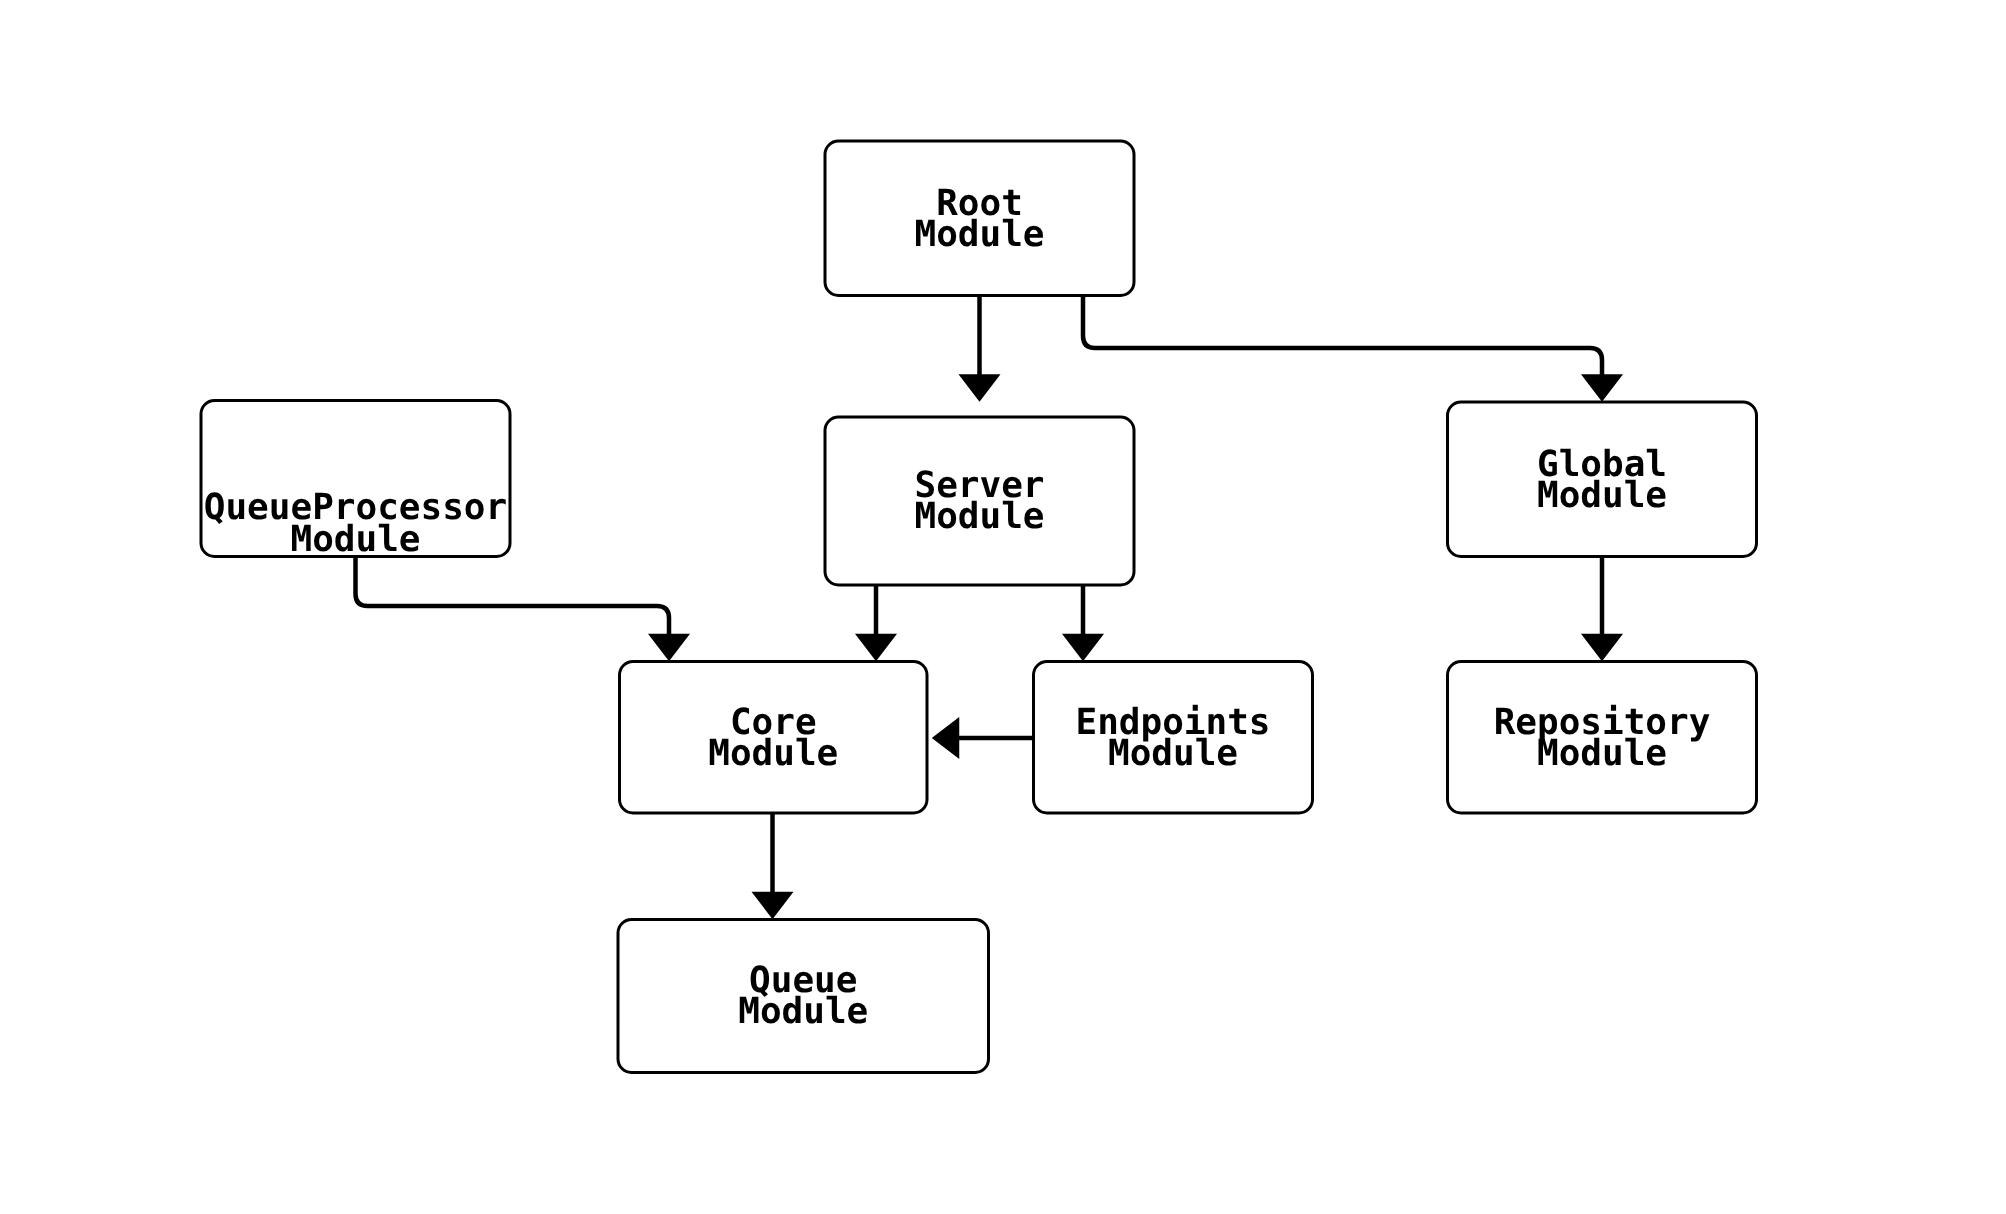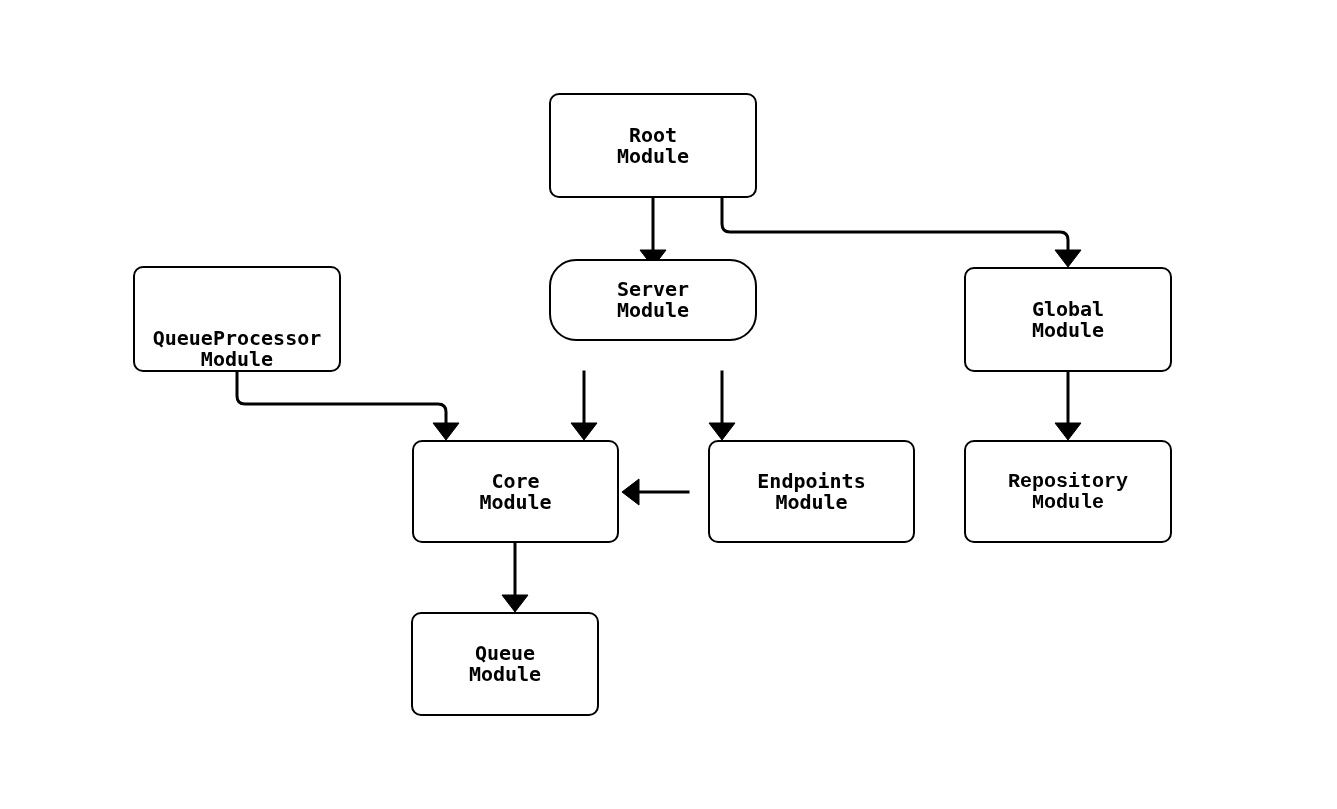--- a/index.html
+++ b/index.html
@@ -37,36 +37,36 @@
     position: absolute;
     box-sizing: border-box;
     background: #ffffff;
     border: 2.5px solid #000000;
     border-radius: 10px;
     display: flex;
     align-items: center;
     justify-content: center;
   }
   .node .label {
-    font-size: 20px;
+    font-size: 24px;
     font-weight: bold;
     line-height: 21px;
     color: #000000;
     text-align: center;
     white-space: pre-line;
   }
   
   .n-root          { left: 549px;  top: 93px;  width: 208px; height: 105px; }
   .n-queueprocessor{ left: 133px;  top: 266px; width: 208px; height: 106px; align-items: flex-end; }
-  .n-server        { left: 549px;  top: 259px; width: 208px; height: 82px; border-radius: 27px; }
+  .n-server        { left: 549px;  top: 277px; width: 208px; height: 114px; }
   .n-global        { left: 964px;  top: 267px; width: 208px; height: 105px; align-items: center; }
   .n-core          { left: 412px;  top: 440px; width: 207px; height: 103px; align-items: center; }
-  .n-endpoints     { left: 688px;  top: 440px; width: 207px; height: 103px; margin-left: 20px; }
-  .n-repository    { left: 964px;  top: 440px; width: 208px; height: 103px; font-family: Liberation Mono, monospace; }
-  .n-queue         { left: 411px;  top: 612px; width: 188px; height: 104px; border-radius: 10px; }
+  .n-endpoints     { left: 688px;  top: 440px; width: 188px; height: 103px; }
+  .n-repository    { left: 964px;  top: 440px; width: 208px; height: 103px; }
+  .n-queue         { left: 411px;  top: 612px; width: 249px; height: 104px; border-radius: 10px; }
 </style>
 </head>
 <body>
 
 <div class="canvas">
 
   <svg class="edges" viewBox="0 0 1337 809" xmlns="http://www.w3.org/2000/svg">
 
     <g>
       <path d="M653 198 V252"></path>

